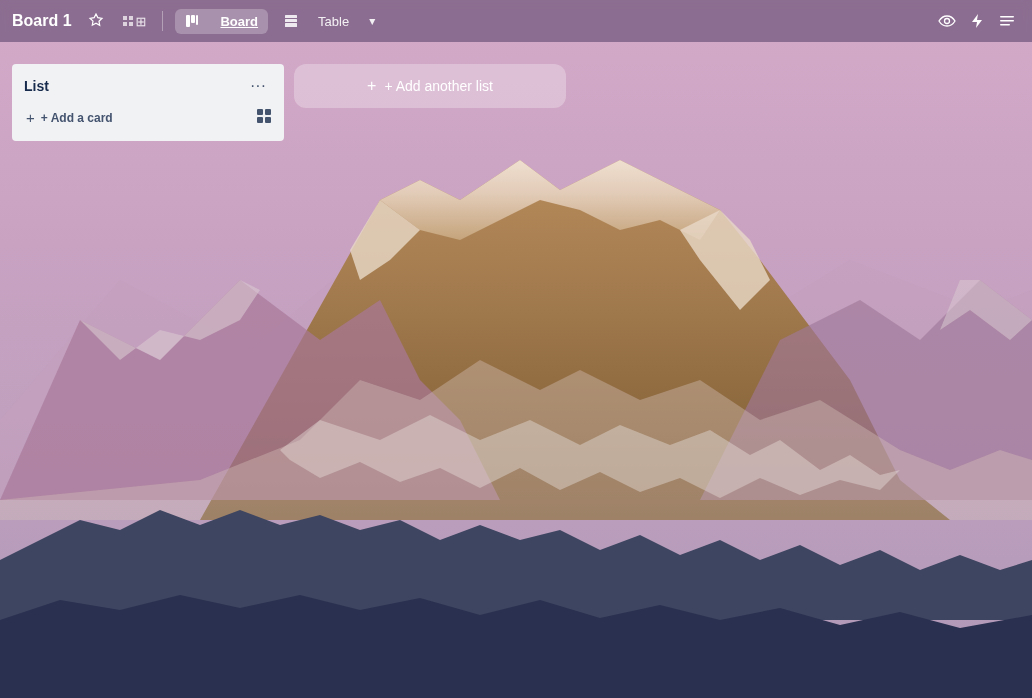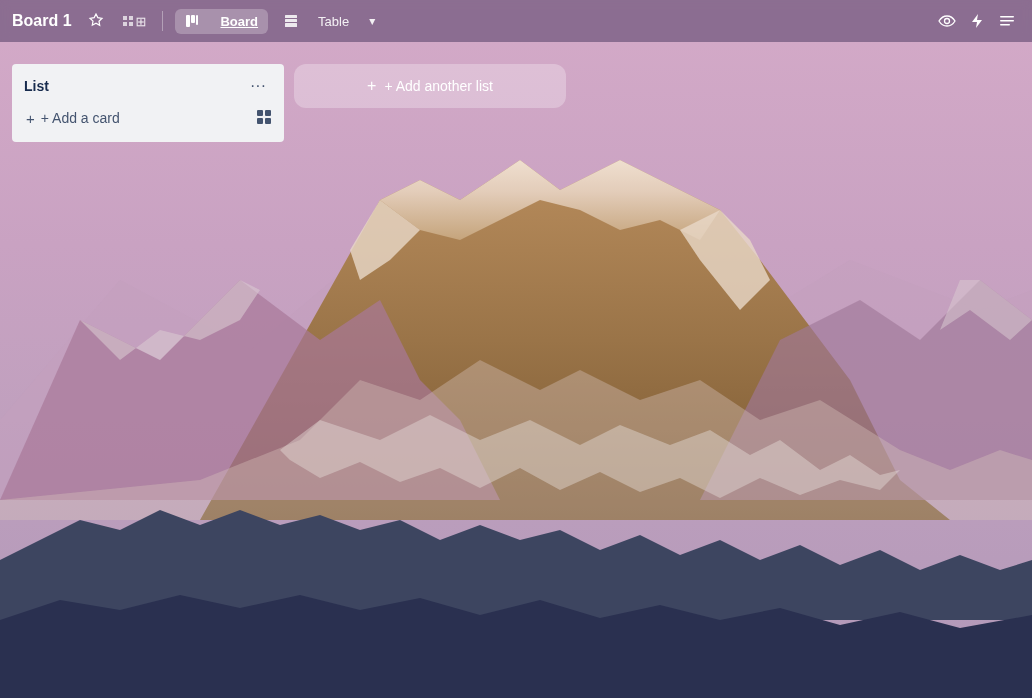--- a/index.html
+++ b/index.html
@@ -345,21 +345,21 @@
   <div class="list-card">
     <div class="list-header">
       <span class="list-title">List</span>
       <button class="list-menu-btn">
         <span>···</span>
       </button>
     </div>
     <div style="display:flex; align-items:center;">
       <button class="add-card-btn">
         <span style="font-size:15px; line-height:1;">+</span>
-        <span style="font-size:14px; color:#44546f;">+ Add a card</span>
+        <span style="font-size:12px; color:#44546f;font-weight:bold;">+ Add a card</span>
         </button>
         <button class="card-icon-btn" style="margin-left:auto;">
           <svg width="16" height="16" viewBox="0 0 16 16" fill="#44546f">
             <rect x="1" y="1" width="6" height="6" rx="1"></rect>
             <rect x="9" y="1" width="6" height="6" rx="1"></rect>
             <rect x="1" y="9" width="6" height="6" rx="1"></rect>
             <rect x="9" y="9" width="6" height="6" rx="1"></rect>
           </svg>
         </button>
 

